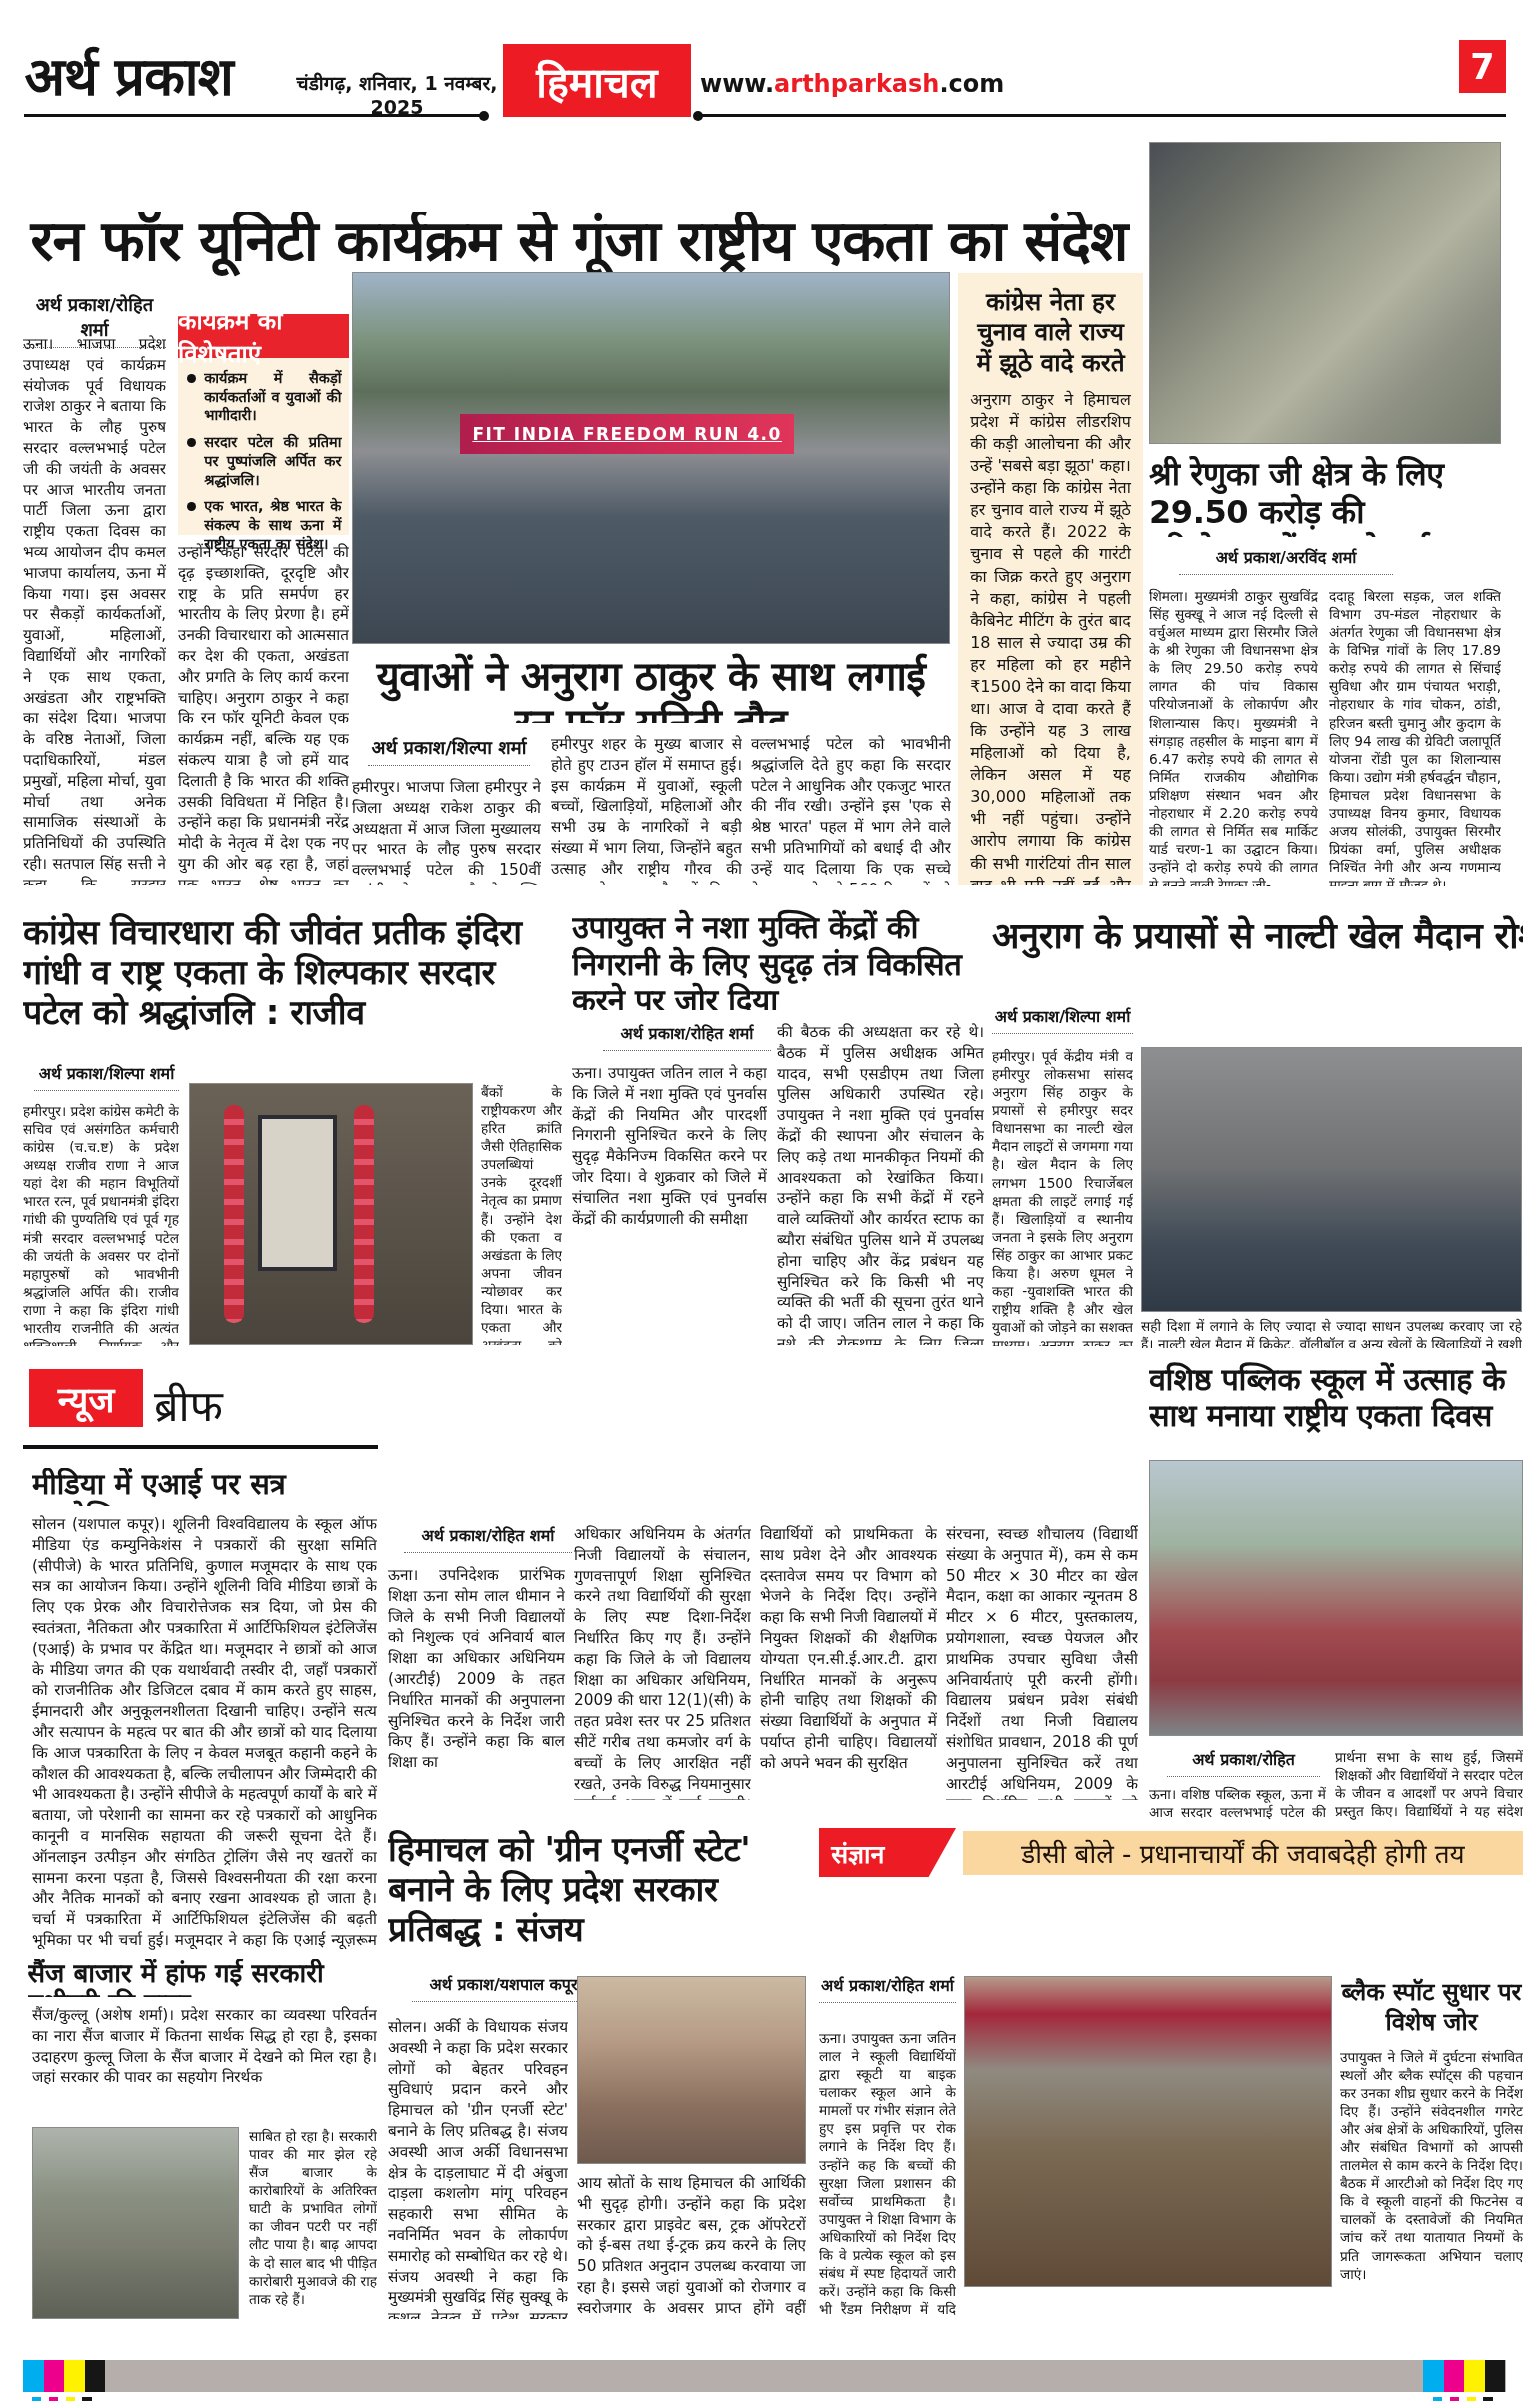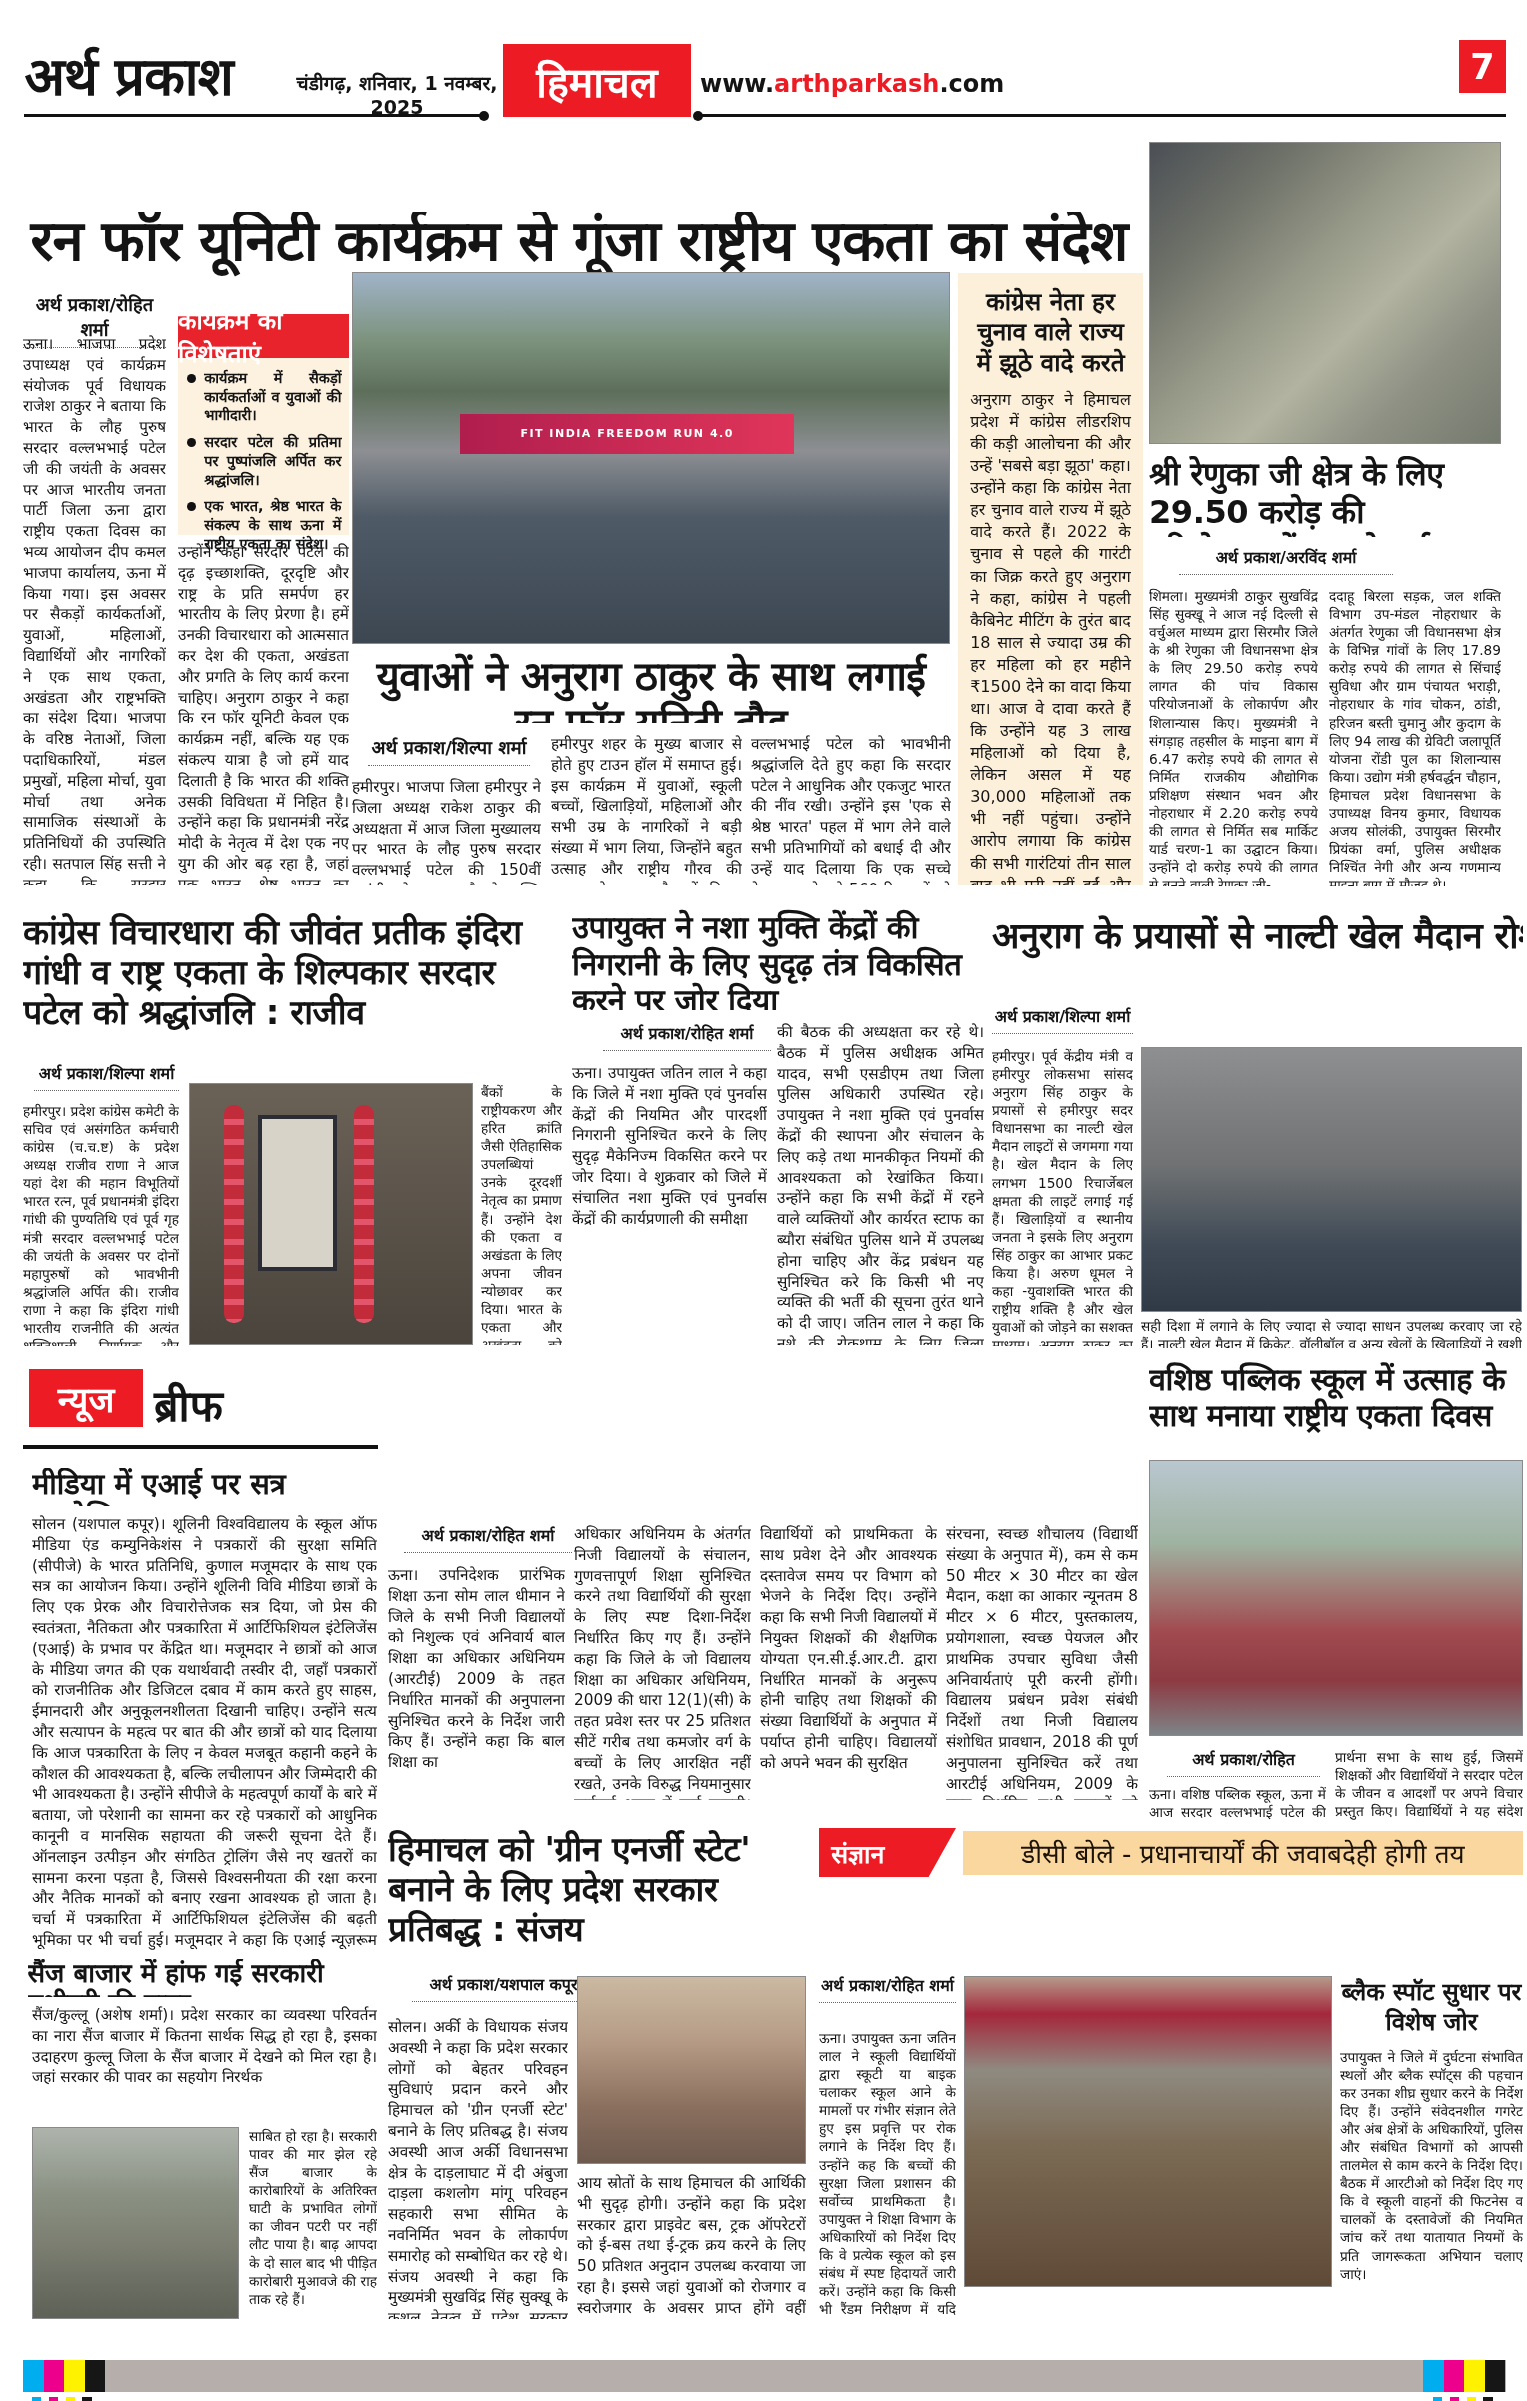--- a/index.html
+++ b/index.html
@@ -35,36 +35,36 @@
   .features ul { list-style:none; padding:10.7px 7.6px 7.6px 9.2px; }
   .features li { font-size:14.5px; font-weight:700; line-height:1.3; margin-bottom:7.6px;
                  padding-left:17px; position:relative; text-align:justify; }
   .features li::before { content:""; position:absolute; left:0; top:5.3px; width:9.2px; height:9.2px;
                  border-radius:50%; background:#111; }
   .cream-box { background:#fdf0da; }
   .cream-box .ttl { font-size:24.4px; font-weight:900; line-height:1.25; text-align:center; padding:13.7px 9.2px 6.1px; }
   .cream-box .bd { font-size:16px; line-height:1.38; padding:4.6px 12.2px; text-align:justify; }
   .brief-red { background:#ed1b24; color:#fff; font-size:35px; font-weight:900;
                display:flex; align-items:center; justify-content:center; }
-  .brief-blk { font-size:43px; font-weight:700; }
+  .brief-blk { font-size:43px; font-weight:400; }
   .brief-hd { font-size:29px; font-weight:900; line-height:1.15; }
   .ribbon { background:#ed1b24; color:#ffffff; font-size:25px; font-weight:900;
             display:flex; align-items:center; padding-left:12.2px;
             clip-path:polygon(0 0,100% 0,80% 100%,0 100%); }
   .strap { background:#fbd7a0; font-size:26px; font-weight:400; display:flex;
            align-items:center; justify-content:center; color:#1c1208; }
   .sidebox-ttl { font-size:24px; font-weight:900; text-align:center; line-height:1.25; }
   .footer-bar { background:#b5aeab; }
   .cmyk { display:flex; }
   .cmyk div { width:20.6px; height:32px; }
   .ticks { display:flex; gap:7.6px; }
   .ticks div { width:9.2px; height:5.3px; }
   .c { background:#00aeef; } .m { background:#ec008c; } .y { background:#fff200; } .k { background:#161616; }
   .banner { background:linear-gradient(90deg,#b01e4e,#e0355a); color:#fff; font-weight:800;
-            display:flex; align-items:center; justify-content:center; font-size:11px; letter-spacing:1.5px; }
+            display:flex; align-items:center; justify-content:center; font-size:17px; letter-spacing:1.5px;text-decoration:underline; }
 </style>
 </head>
 <body>
 
 <div class="page">
 
   <div class="abs paper-name" style="left:24.4px; top:38px; width:298px;">अर्थ प्रकाश</div>
   <div class="abs dateline" style="left:296px; top:70px; width:202px;">चंडीगढ़, शनिवार, 1 नवम्बर, 2025</div>
   <div class="abs ed-box" style="left:503px; top:44px; width:188px; height:73px;">हिमाचल</div>
   <div class="abs site" style="left:700px; top:70px; width:252px;"><span>www.</span><span class="red">arthparkash</span><span>.com</span></div>

